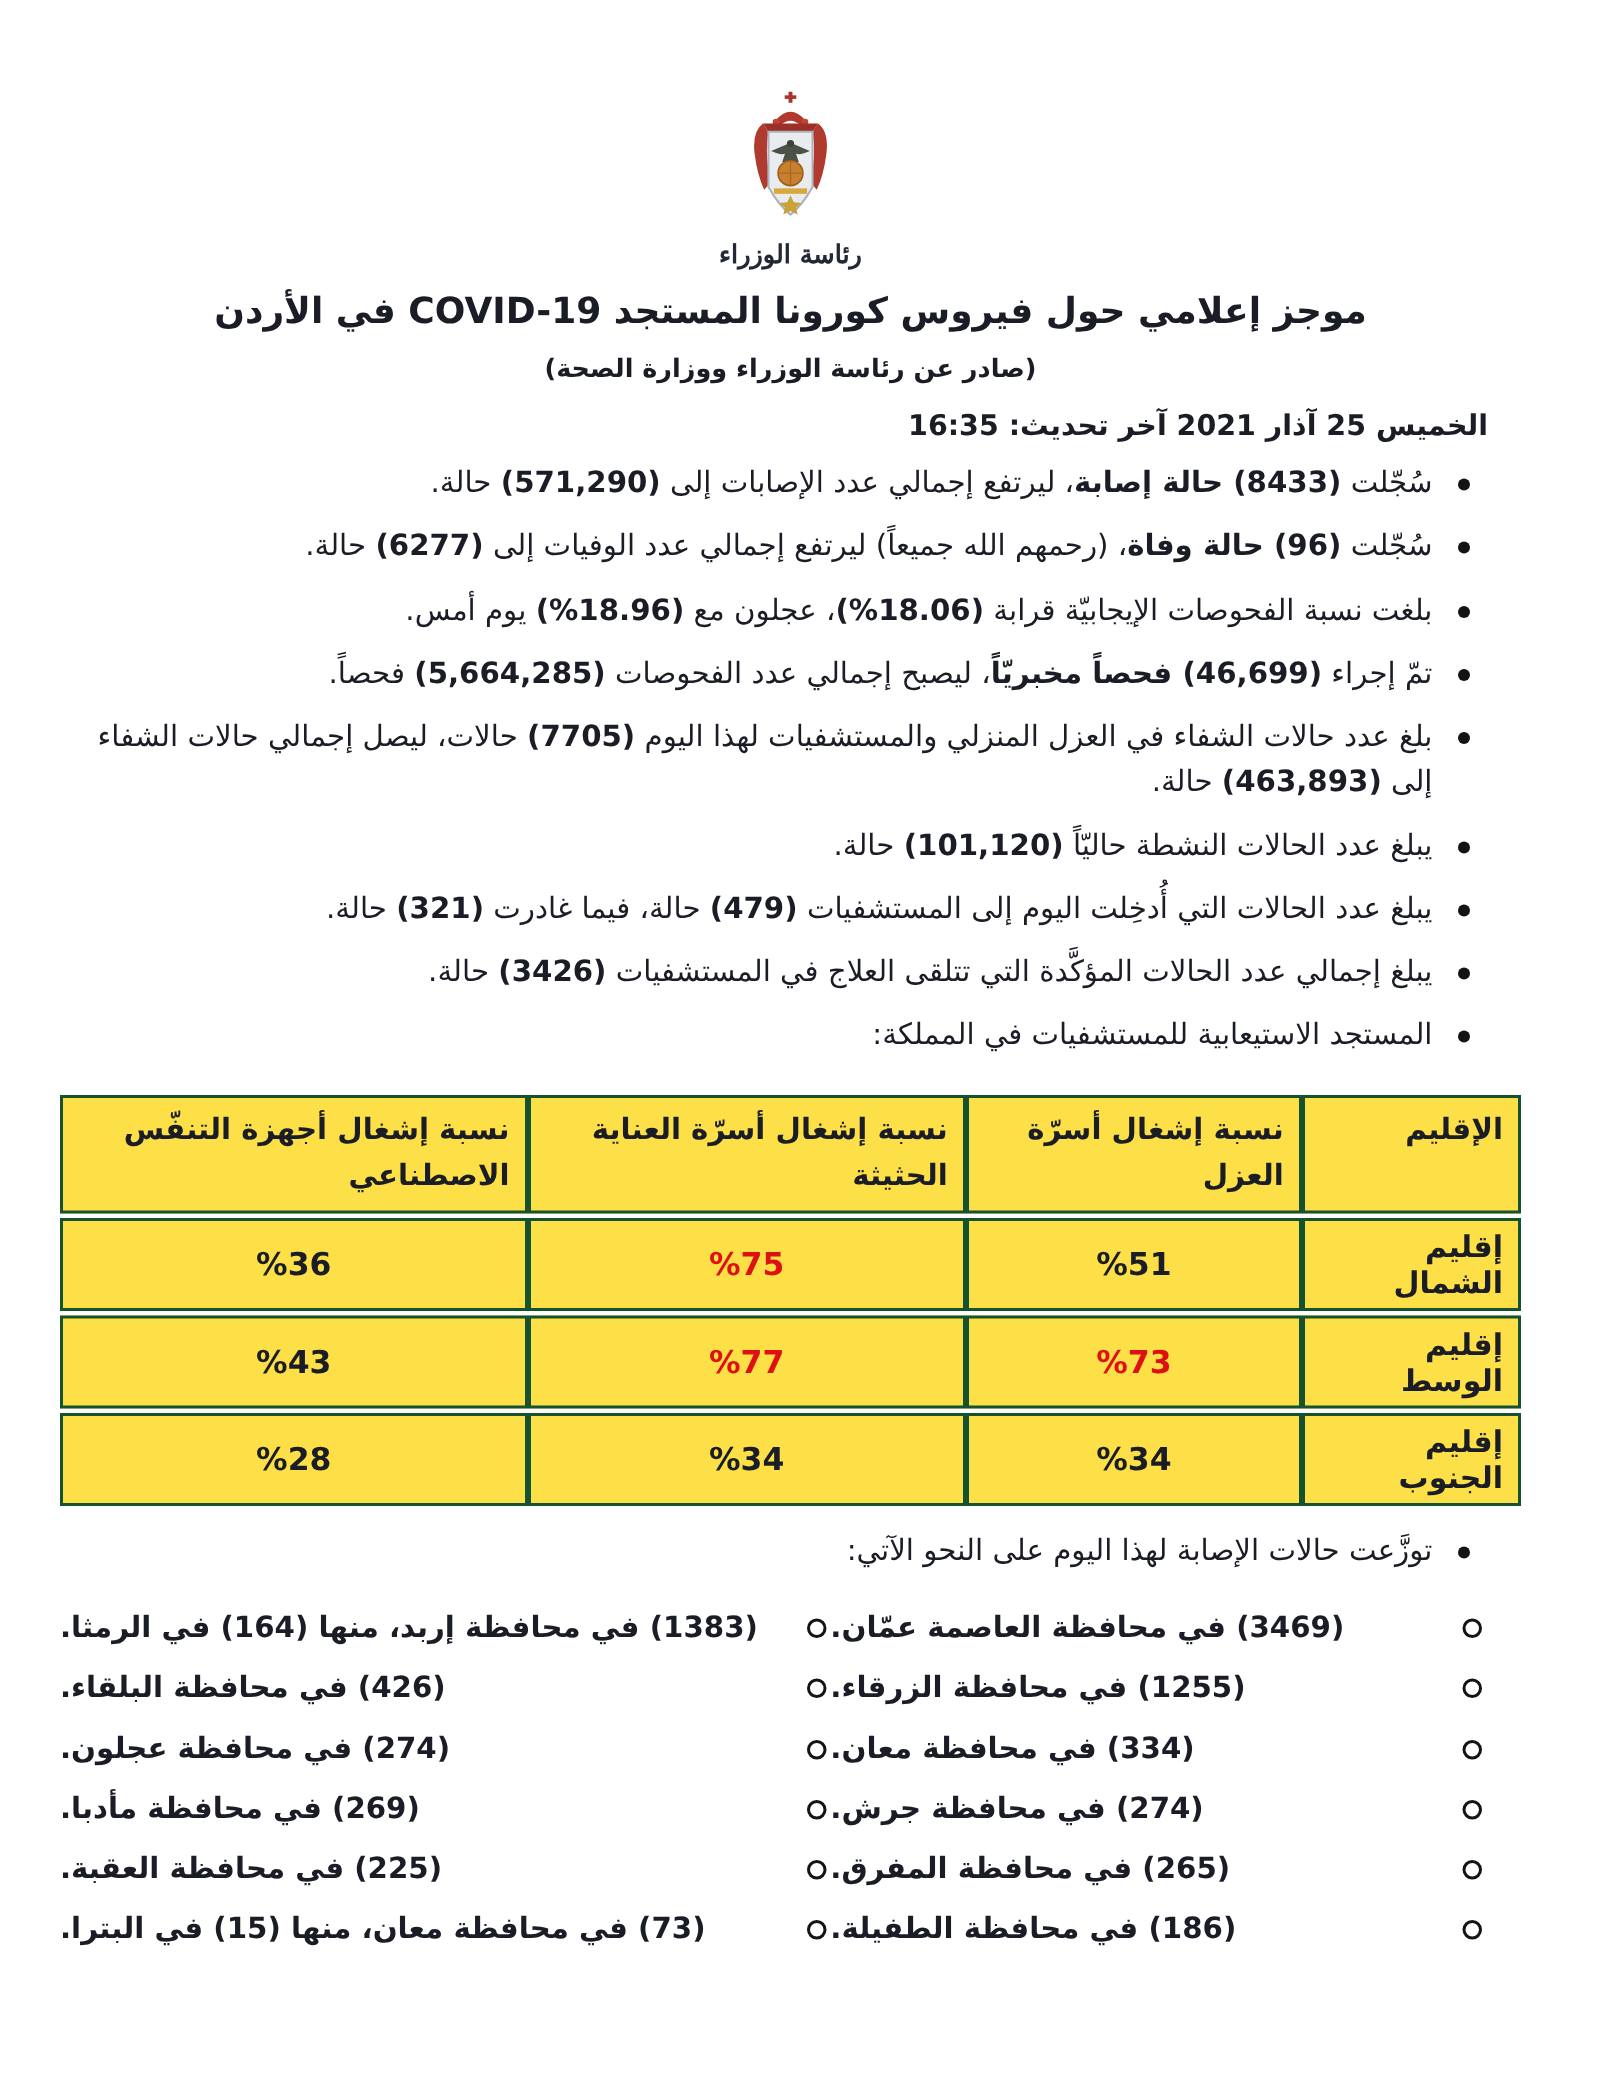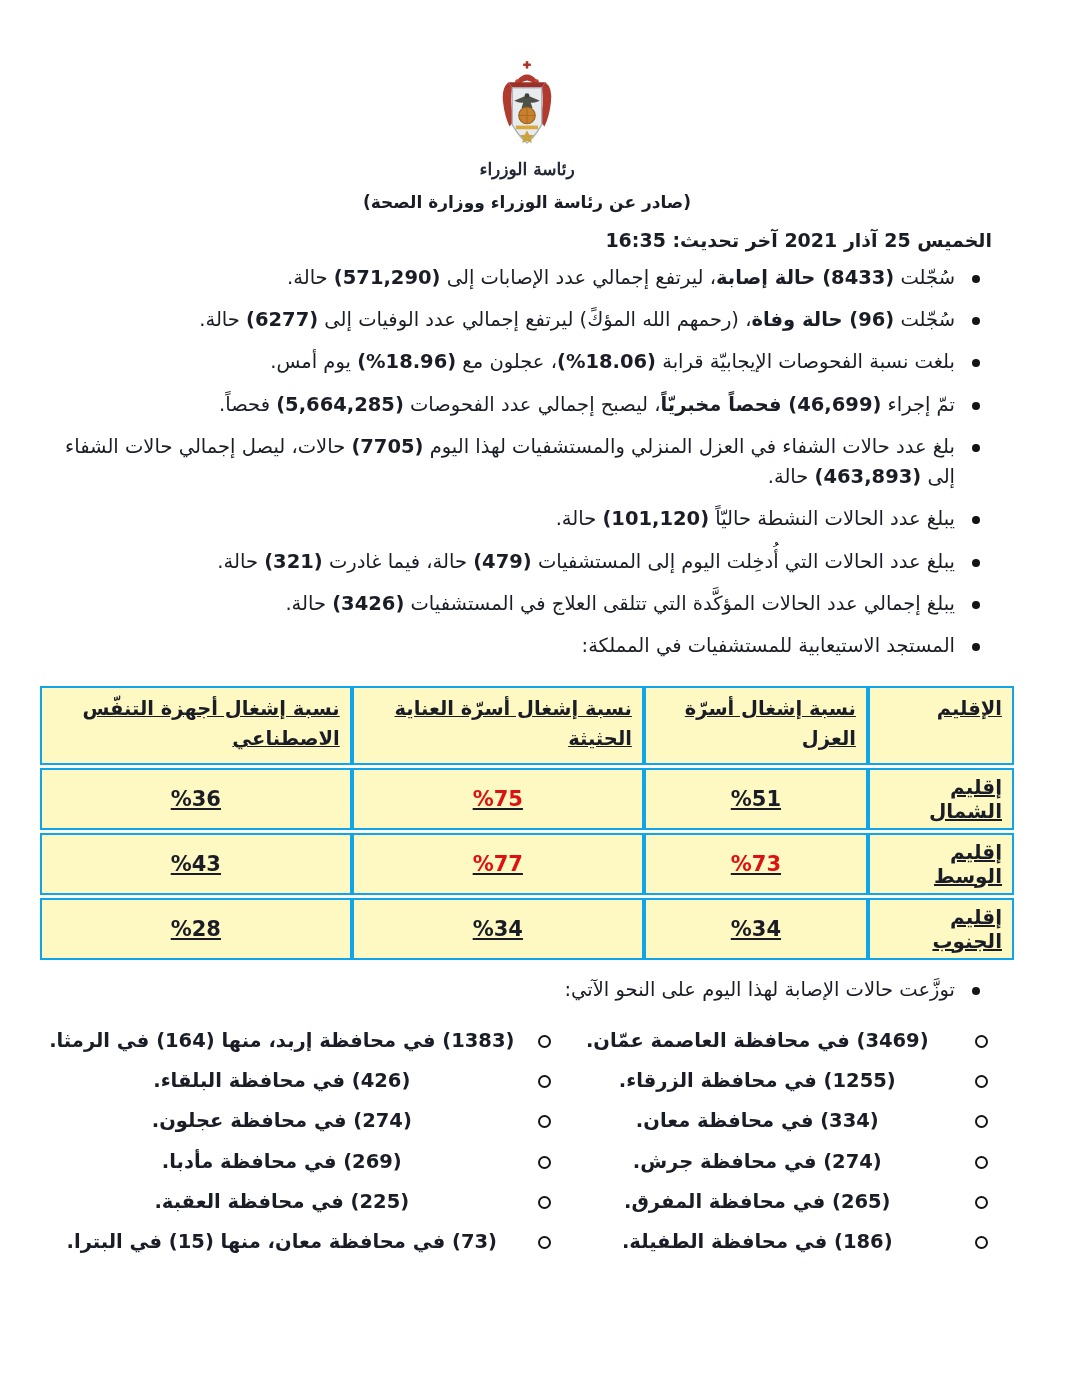--- a/index.html
+++ b/index.html
@@ -91,23 +91,22 @@
   .standalone { margin-top: 30px; }
   
   table.capacity {
     width: 100%;
     margin-top: 22px;
     border-collapse: separate;
     border-spacing: 0 3px;
     table-layout: fixed;
   }
   table.capacity th, table.capacity td {
-    border: 2px solid #0ea5e9;
-    background: #fef9c3;
-    text-decoration: underline;
+    border: 2px solid #14532d;
+    background: #fde047;
   }
   table.capacity thead th {
     vertical-align: top;
     text-align: right;
     padding: 6px 10px 8px;
     height: 58px;
     font-size: 19.5px;
     font-weight: bold;
     line-height: 1.55;
   }
@@ -136,21 +135,21 @@
     margin: 0;
     padding: 0;
     font-size: 19.5px;
     font-weight: bold;
   }
   ul.sublist > li {
     position: relative;
     padding-right: 30px;
     margin-top: 11px;
     line-height: 1.5;
-    text-align: center;
+    text-align: left;
   }
   ul.sublist > li::before {
     content: "";
     position: absolute;
     right: 3px;
     top: 9px;
     width: 9px;
     height: 9px;
     border: 2px solid #141414;
     border-radius: 50%;
@@ -182,27 +181,28 @@
 
       <circle cx="50" cy="60" r="9" fill="#c9802e" stroke="#9a5f1e" stroke-width="1.2"></circle>
       <path d="M41,60 H59 M50,51 V69" stroke="#a96a22" stroke-width="1" fill="none"></path>
 
       <rect x="38" y="71" width="24" height="4" fill="#d8a93c"></rect>
       <path d="M50,76 L52.4,81 L58,81.6 L54,85 L55.2,90 L50,87.4 L44.8,90 L46,85 L42,81.6 L47.6,81 Z" fill="#caa23a"></path>
     </svg>
     <div class="logo-caption">رئاسة الوزراء</div>
   </div>
 
+  <h1 class="doc-title">موجز إعلامي حول فيروس كورونا المستجد COVID-19 في الأردن</h1>
   <div class="doc-subtitle">(صادر عن رئاسة الوزراء ووزارة الصحة)</div>
   <div class="date-line">الخميس 25 آذار 2021 آخر تحديث: 16:35</div>
 
 
   <ul class="main-bullets">
       <li><span>سُجّلت </span><span class="b num">(8433)</span><span class="b"> حالة إصابة</span><span>، ليرتفع إجمالي عدد الإصابات إلى </span><span class="b num">(571,290)</span><span> حالة.</span></li>
-      <li><span>سُجّلت </span><span class="b num">(96)</span><span class="b"> حالة وفاة</span><span>، (رحمهم الله المؤكً) ليرتفع إجمالي عدد الوفيات إلى </span><span class="b num">(6277)</span><span> حالة.</span></li>
+      <li><span>سُجّلت </span><span class="b num">(96)</span><span class="b"> حالة وفاة</span><span>، (رحمهم الله جميعاً) ليرتفع إجمالي عدد الوفيات إلى </span><span class="b num">(6277)</span><span> حالة.</span></li>
       <li><span>بلغت نسبة الفحوصات الإيجابيّة قرابة </span><span class="b num">(%18.06)</span><span>، عجلون مع </span><span class="b num">(%18.96)</span><span> يوم أمس.</span></li>
       <li><span>تمّ إجراء </span><span class="b num">(46,699)</span><span class="b"> فحصاً مخبريّاً</span><span>، ليصبح إجمالي عدد الفحوصات </span><span class="b num">(5,664,285)</span><span> فحصاً.</span></li>
       <li><span>بلغ عدد حالات الشفاء في العزل المنزلي والمستشفيات لهذا اليوم </span><span class="b num">(7705)</span><span> حالات، ليصل إجمالي حالات الشفاء إلى </span><span class="b num">(463,893)</span><span> حالة.</span></li>
       <li><span>يبلغ عدد الحالات النشطة حاليّاً </span><span class="b num">(101,120)</span><span> حالة.</span></li>
       <li><span>يبلغ عدد الحالات التي أُدخِلت اليوم إلى المستشفيات </span><span class="b num">(479)</span><span> حالة، فيما غادرت </span><span class="b num">(321)</span><span> حالة.</span></li>
       <li><span>يبلغ إجمالي عدد الحالات المؤكَّدة التي تتلقى العلاج في المستشفيات </span><span class="b num">(3426)</span><span> حالة.</span></li>
     </ul>
 
   <ul class="main-bullets standalone">
     <li>المستجد الاستيعابية للمستشفيات في المملكة:</li>

